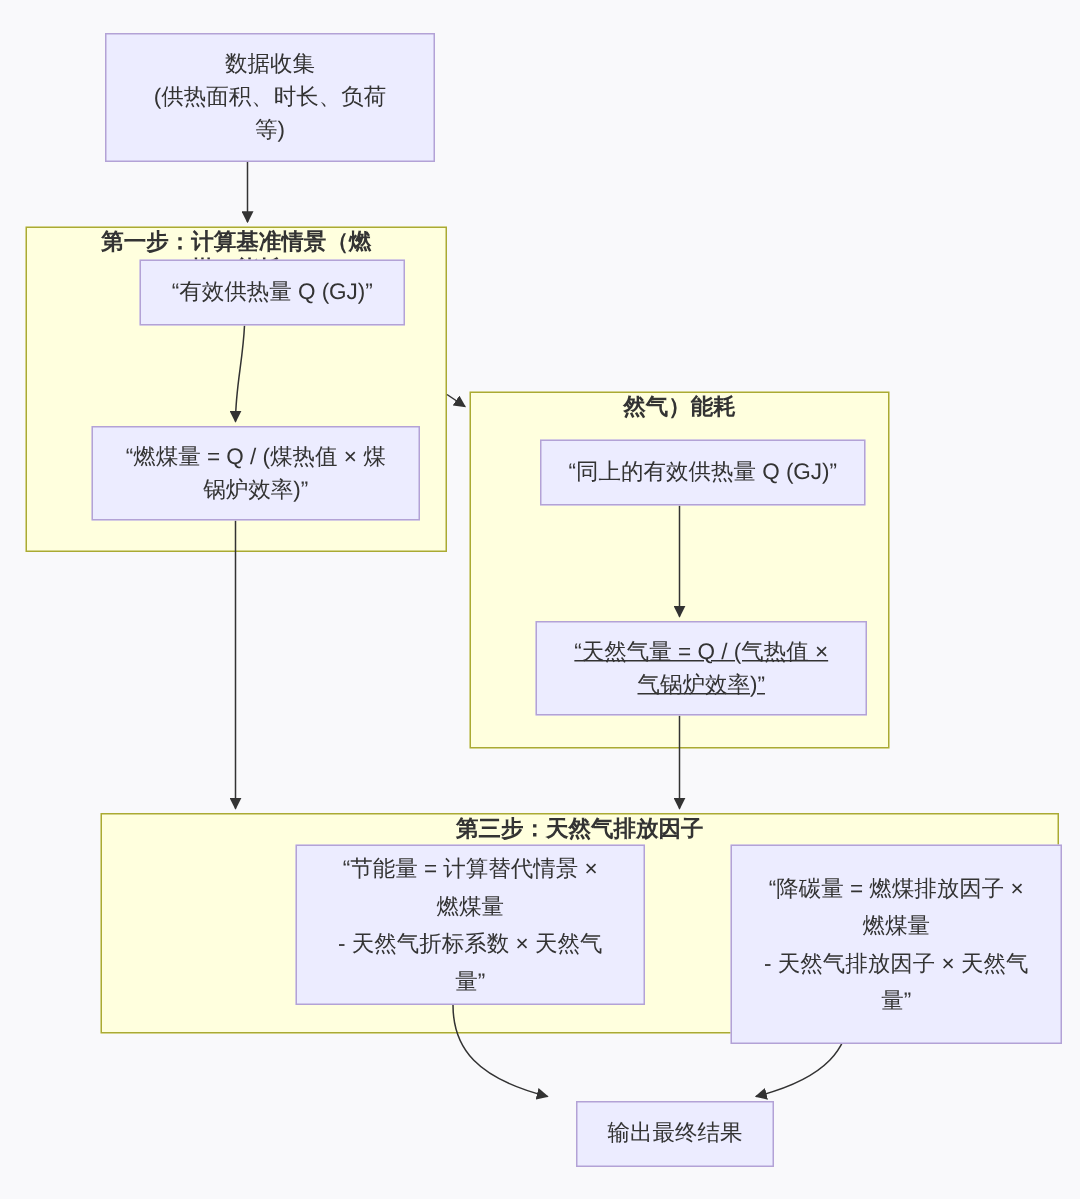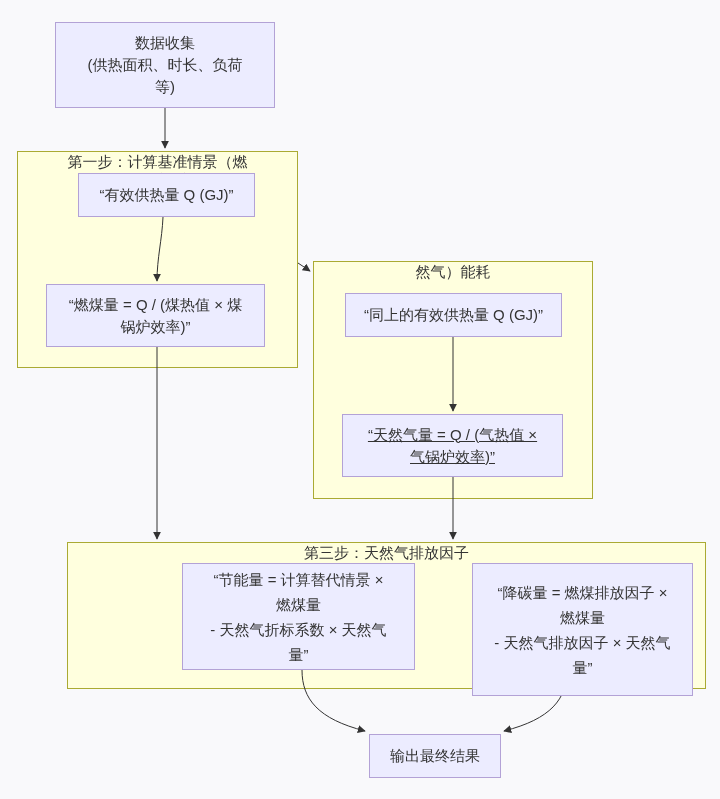--- a/index.html
+++ b/index.html
@@ -23,21 +23,21 @@
     z-index: 1;
   }
   .cluster-title {
     position: absolute;
     left: 0; right: 0; top: 1px;
     text-align: center;
     font-size: 15px;
     line-height: 18px;
     color: var(--tc, #333333);
   }
-  .cluster-title .line { display:block; white-space:nowrap; }
+  .cluster-title .line { display:block; white-space:nowrap;font-weight:bold; }
   .edges {
     position: absolute;
     left: 0; top: 0;
     z-index: 2;
   }
   .edges path.edge {
     fill: none;
     stroke: var(--ec, #333333);
     stroke-width: 1px;
   }
@@ -49,20 +49,21 @@
     box-sizing: border-box;
     display: flex;
     flex-direction: column;
     justify-content: center;
     align-items: center;
     text-align: center;
     font-size: 15px;
     line-height: 22px;
     z-index: 3;
     color: var(--tc, #333333);
+    margin-left: 15px;
   }
   .node .line { display:block; white-space:nowrap; }
   .node.lg { line-height: 25px; }
 </style>
 </head>
 <body>
 
 <div class="canvas">
 
   <div class="cluster" style="left:17px; top:151px; width:281px; height:217px;">

